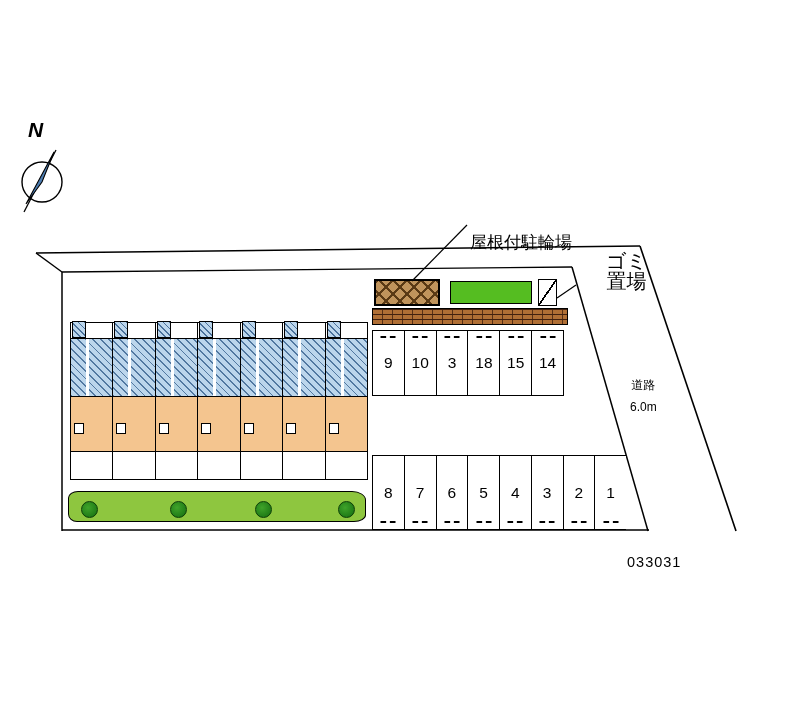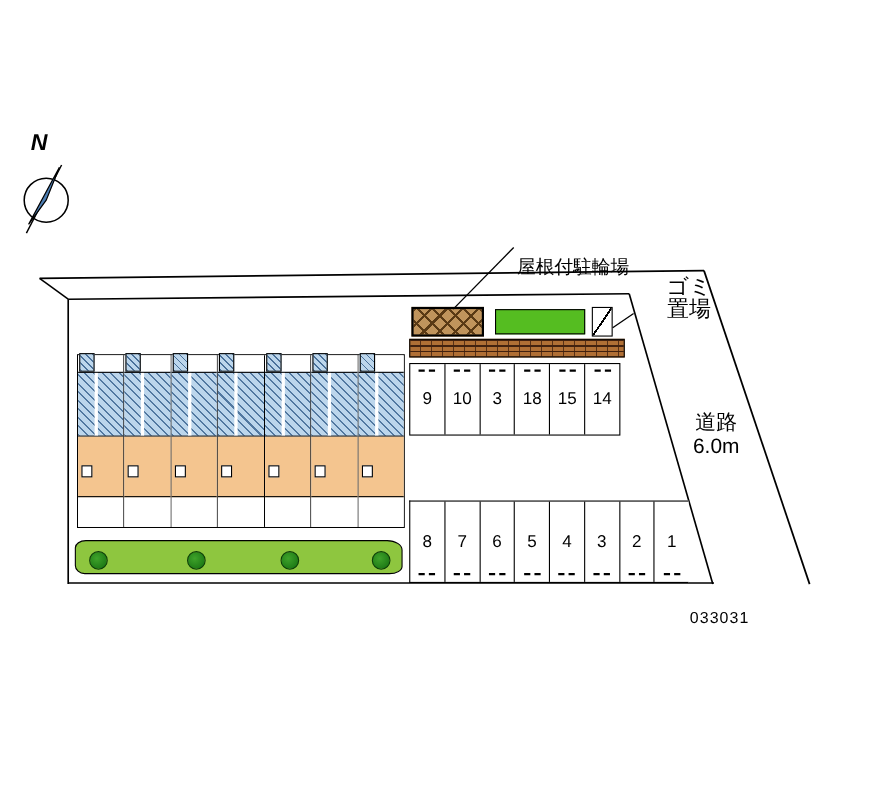--- a/index.html
+++ b/index.html
@@ -79,21 +79,21 @@
   .stall{flex:1;position:relative;display:flex;align-items:center;justify-content:center;}
   .stall:not(:last-child){border-right:1.1px solid #000;}
   .stall-num{font-size:15.5px;line-height:1;}
   .dash{position:absolute;left:50%;transform:translateX(-50%);width:15px;border-top:2px dashed #000;}
   .dash-top .dash{top:5px;}
   .dash-bottom .dash{bottom:6px;}
   
   .lbl{z-index:10;white-space:nowrap;}
   .lbl-bike{left:470px;top:203px;font-size:17px;margin-top:28px;}
   .lbl-garbage{left:606px;top:251px;font-size:20px;line-height:20px;text-align:center;}
-  .lbl-road{left:630px;top:374px;font-size:19px;line-height:22px;text-align:center;}
+  .lbl-road{left:630px;top:374px;font-size:12px;line-height:22px;text-align:center;}
   .lbl-note{left:233px;top:534px;font-size:17px;letter-spacing:.5px;}
   .lbl-id{left:627px;top:554px;font-size:14.5px;letter-spacing:1px;}
 </style>
 </head>
 <body>
 
 <div class="plan">
 
   <div class="abs compass-n lbl">N</div>
   <svg class="abs compass-svg" width="66" height="80" viewBox="0 0 66 80">

